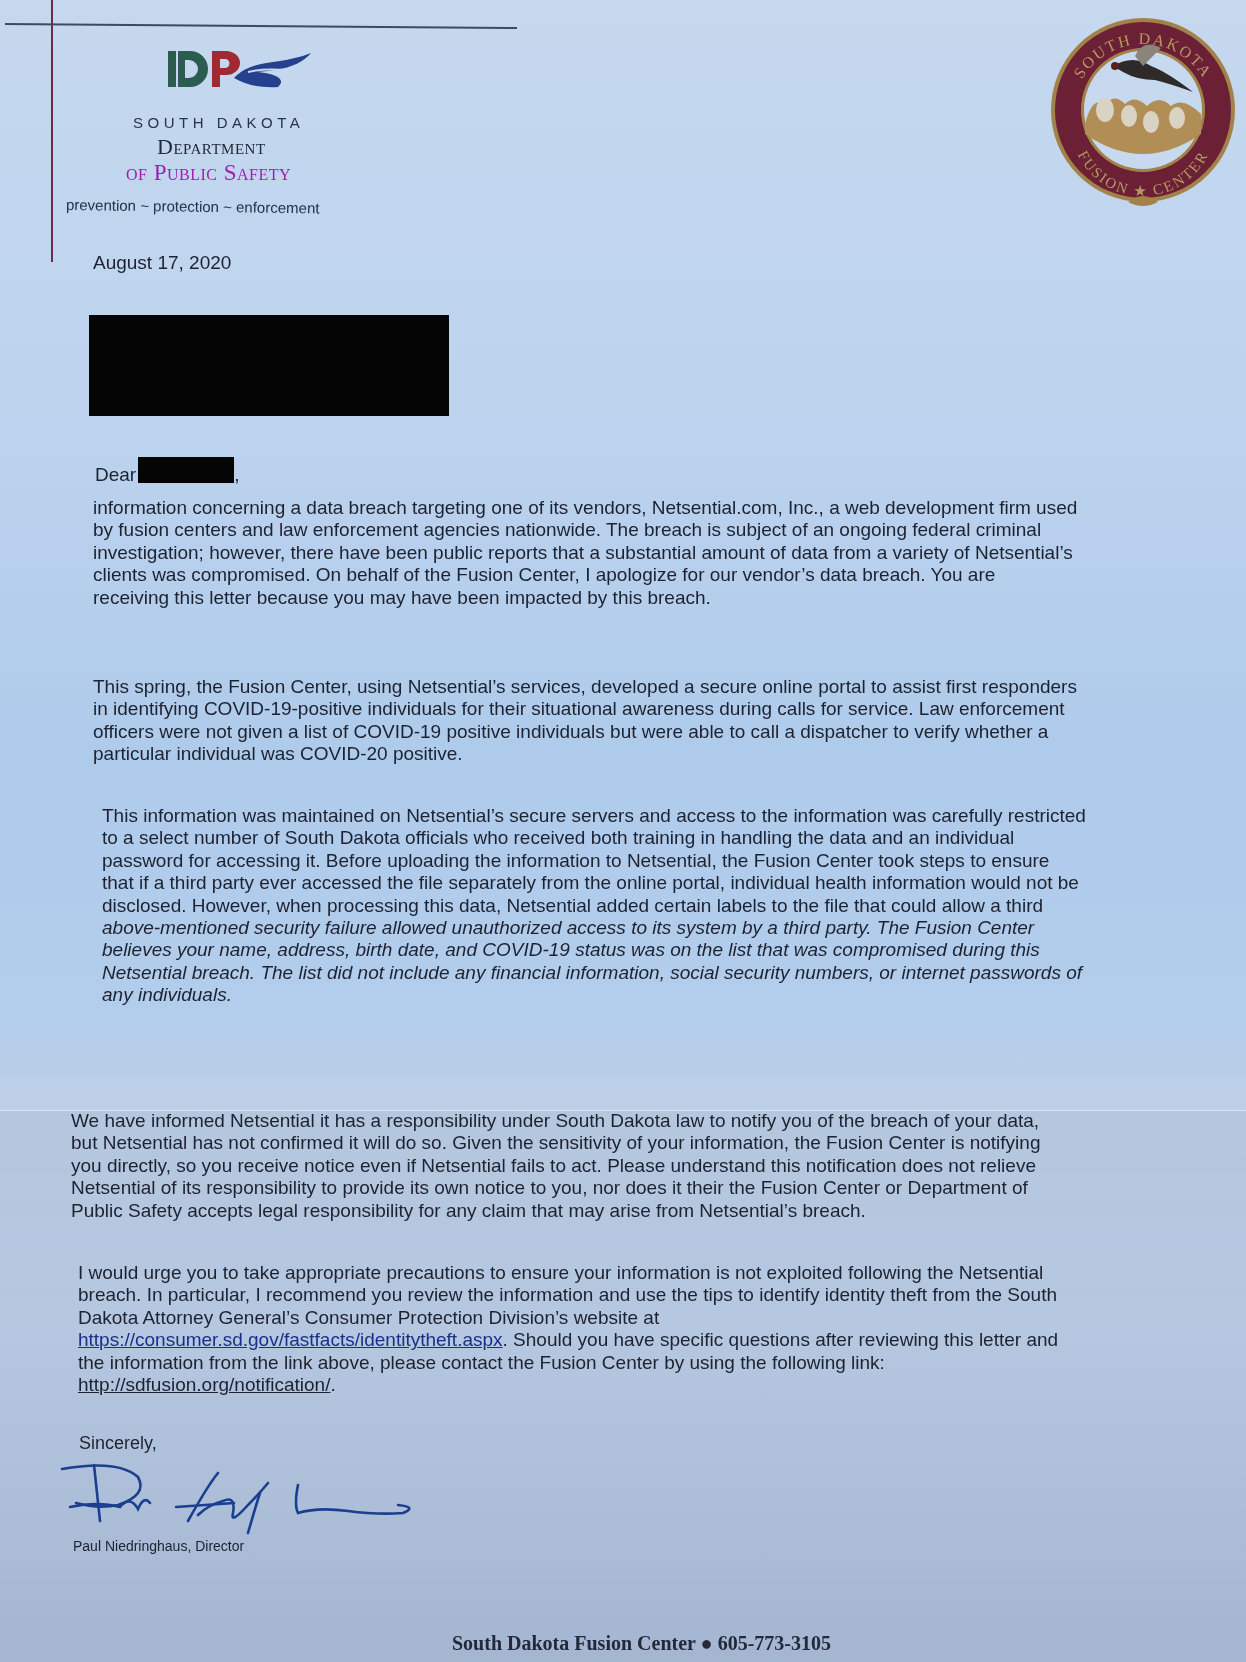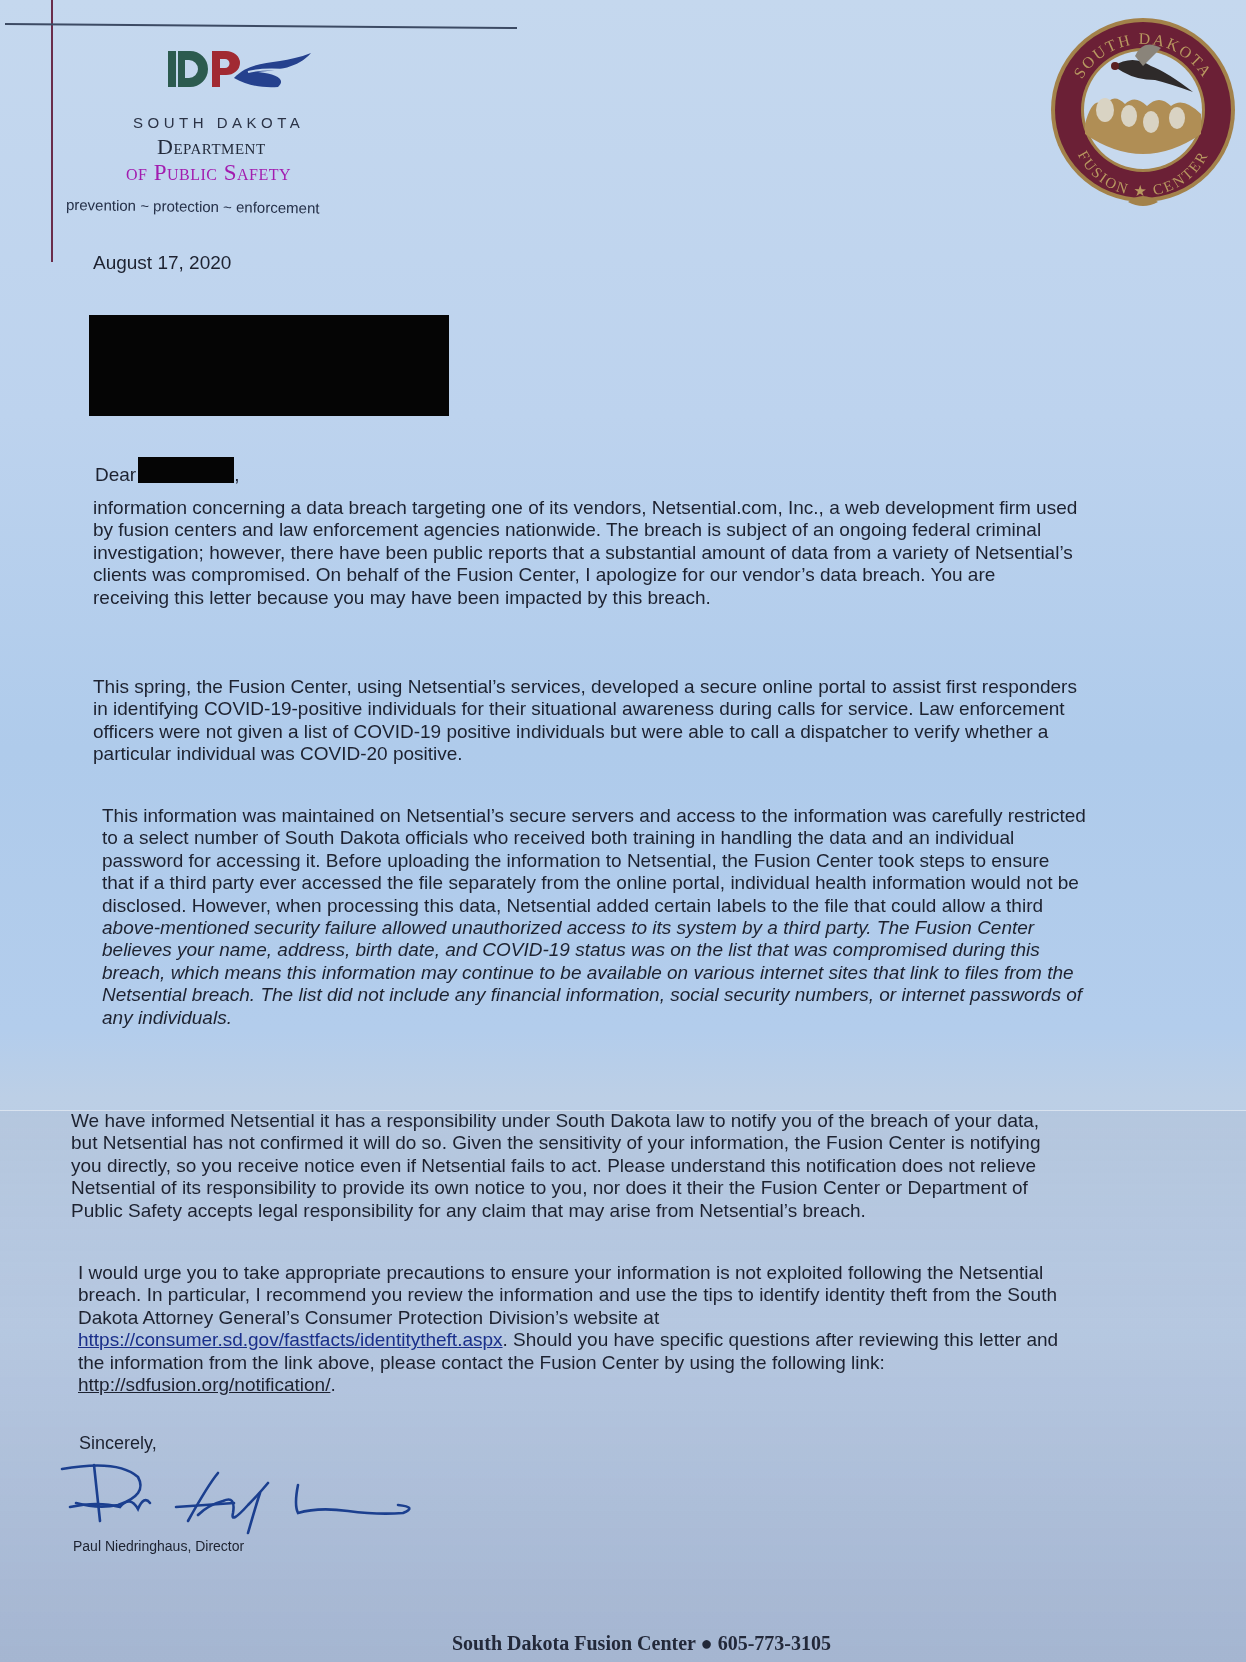--- a/index.html
+++ b/index.html
@@ -110,21 +110,20 @@
 </p>
 
 <p class="para p3">
   <span class="line">This information was maintained on Netsential’s secure servers and access to the information was carefully restricted</span>
   <span class="line">to a select number of South Dakota officials who received both training in handling the data and an individual</span>
   <span class="line">password for accessing it.  Before uploading the information to Netsential, the Fusion Center took steps to ensure</span>
   <span class="line">that if a third party ever accessed the file separately from the online portal, individual health information would not be</span>
   <span class="line">disclosed.  However, when processing this data, Netsential added certain labels to the file that could allow a third</span>
   <span class="line italicish">above-mentioned security failure allowed unauthorized access to its system by a third party.  The Fusion Center</span>
   <span class="line italicish">believes your name, address, birth date, and COVID-19 status was on the list that was compromised during this</span>
-  <span class="line italicish">breach, which means this information may continue to be available on various internet sites that link to files from the</span>
   <span class="line italicish">Netsential breach.  The list did not include any financial information, social security numbers, or internet passwords of</span>
   <span class="line italicish">any individuals.</span>
 </p>
 
 <p class="para p4">
   <span class="line">We have informed Netsential it has a responsibility under South Dakota law to notify you of the breach of your data,</span>
   <span class="line">but Netsential has not confirmed it will do so.  Given the sensitivity of your information, the Fusion Center is notifying</span>
   <span class="line">you directly, so you receive notice even if Netsential fails to act.  Please understand this notification does not relieve</span>
   <span class="line">Netsential of its responsibility to provide its own notice to you, nor does it their the Fusion Center or Department of</span>
   <span class="line">Public Safety accepts legal responsibility for any claim that may arise from Netsential’s breach.</span>

